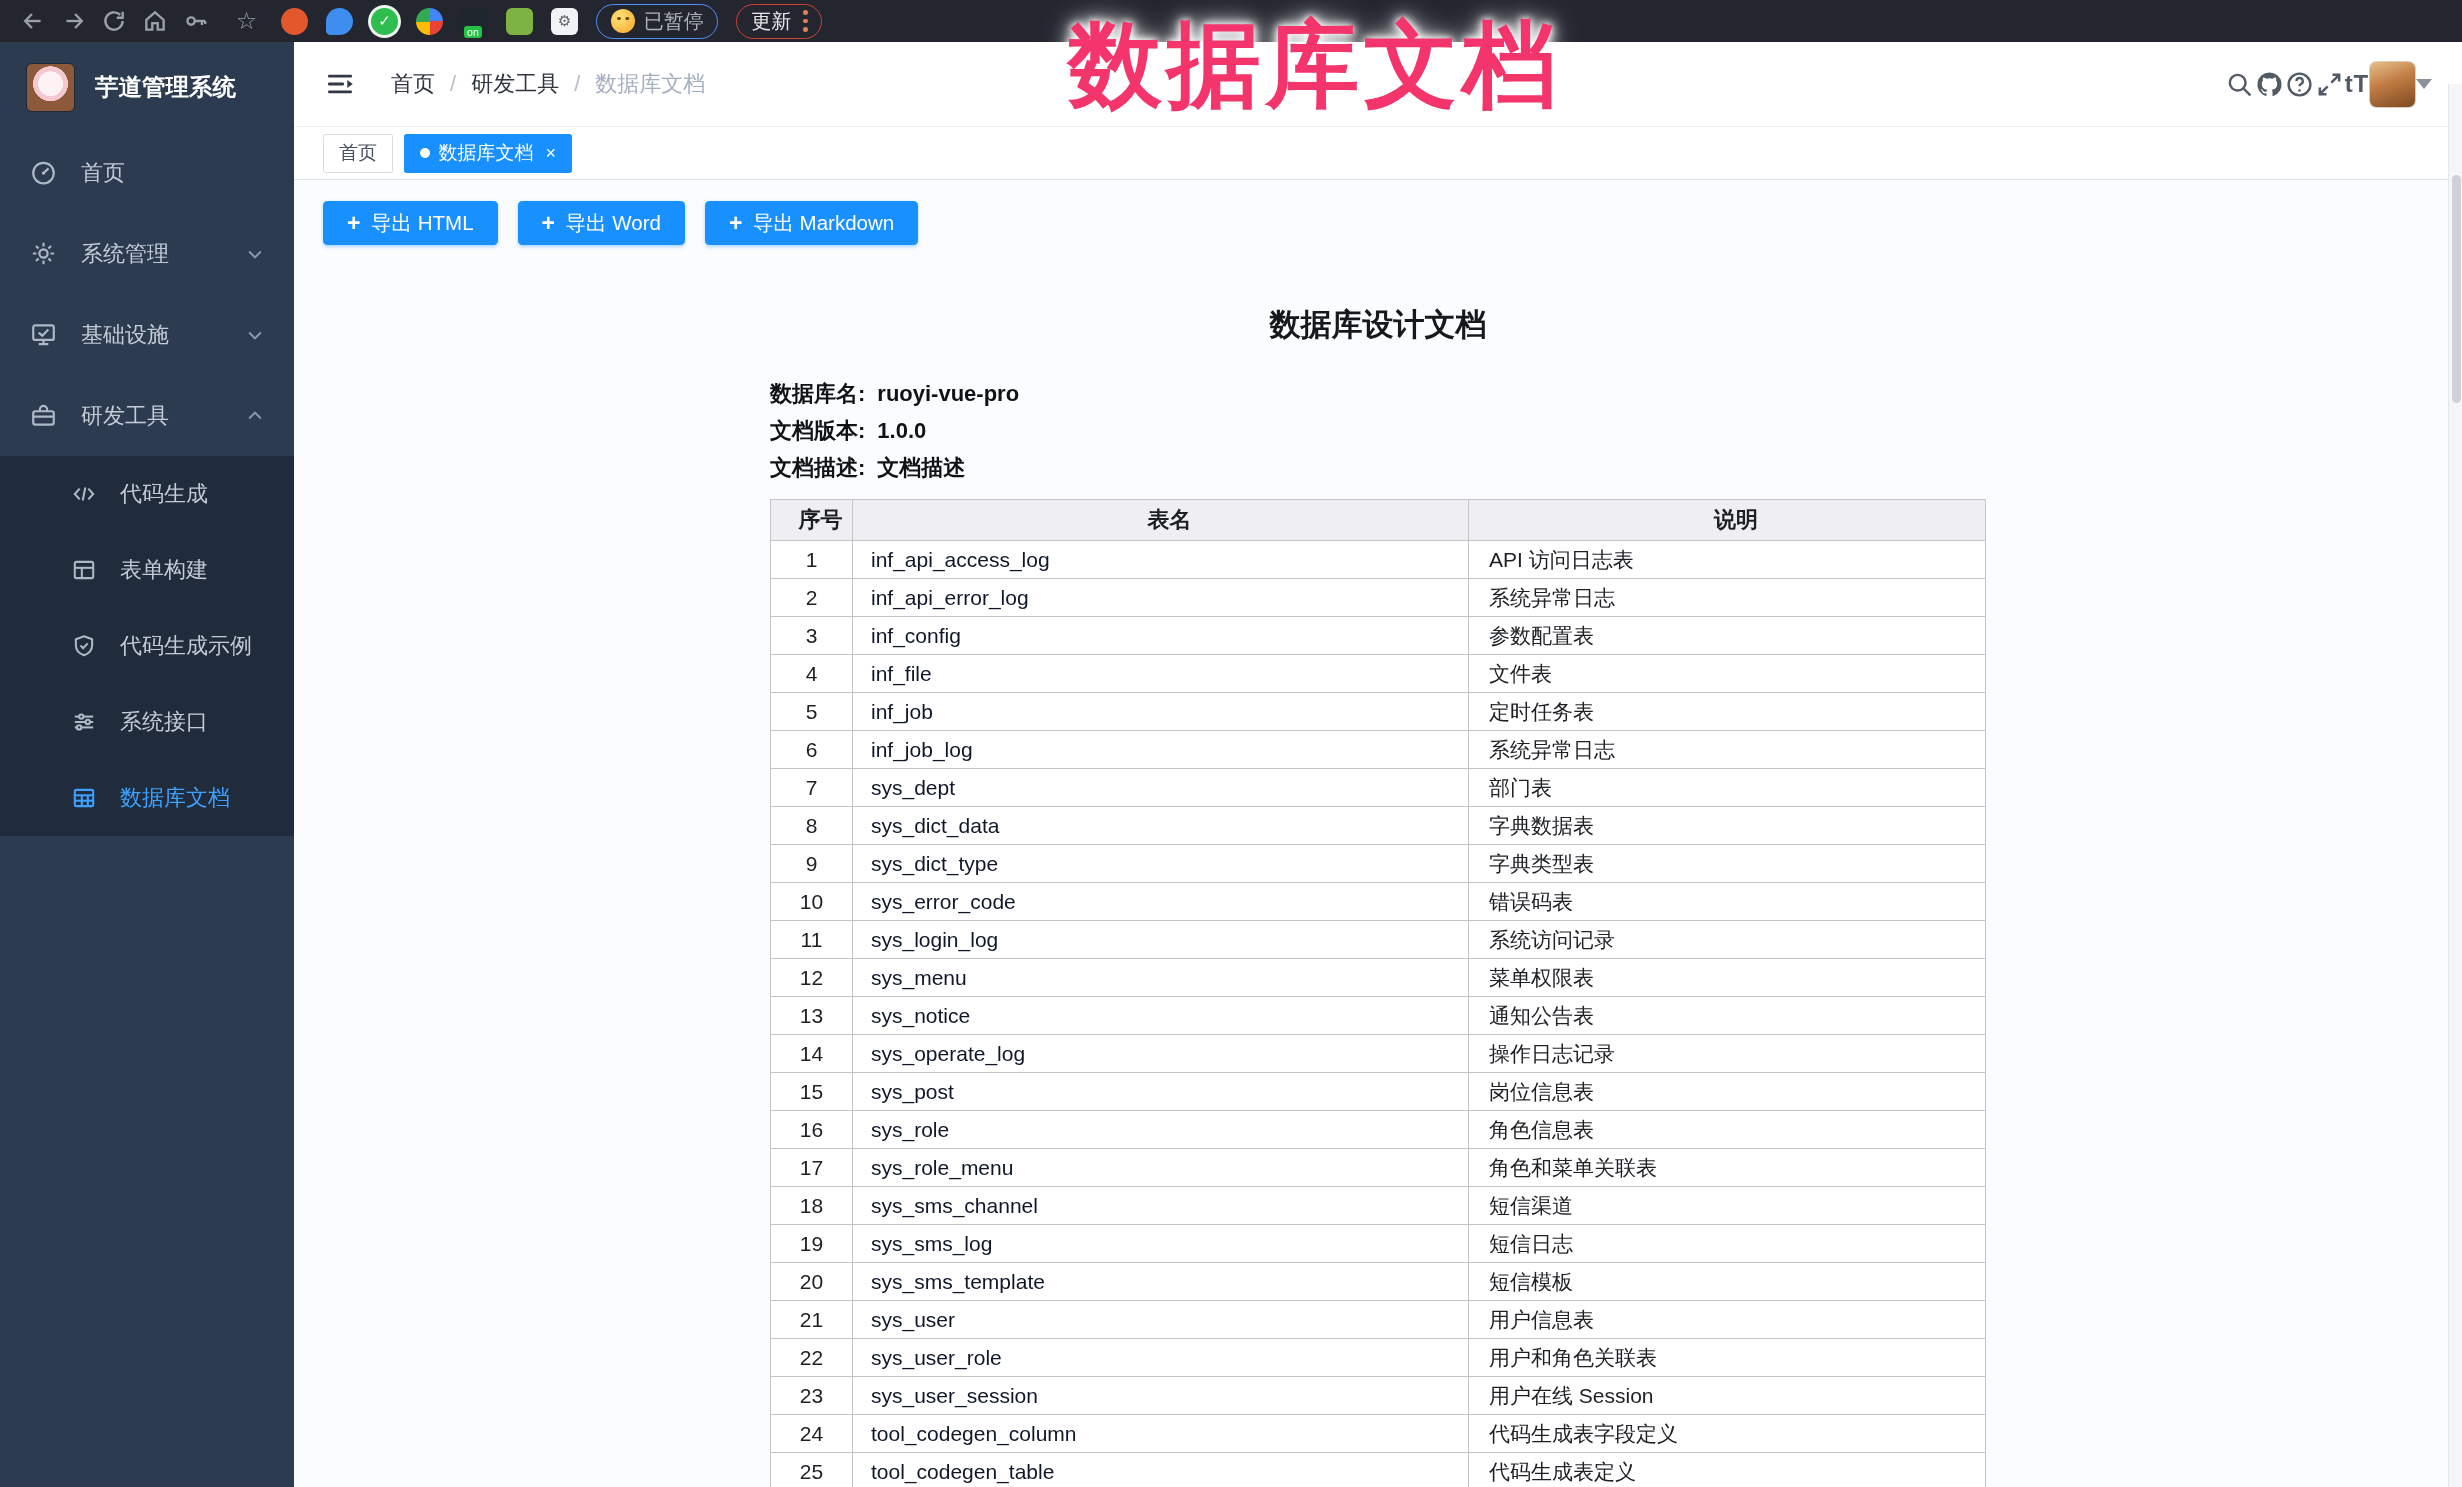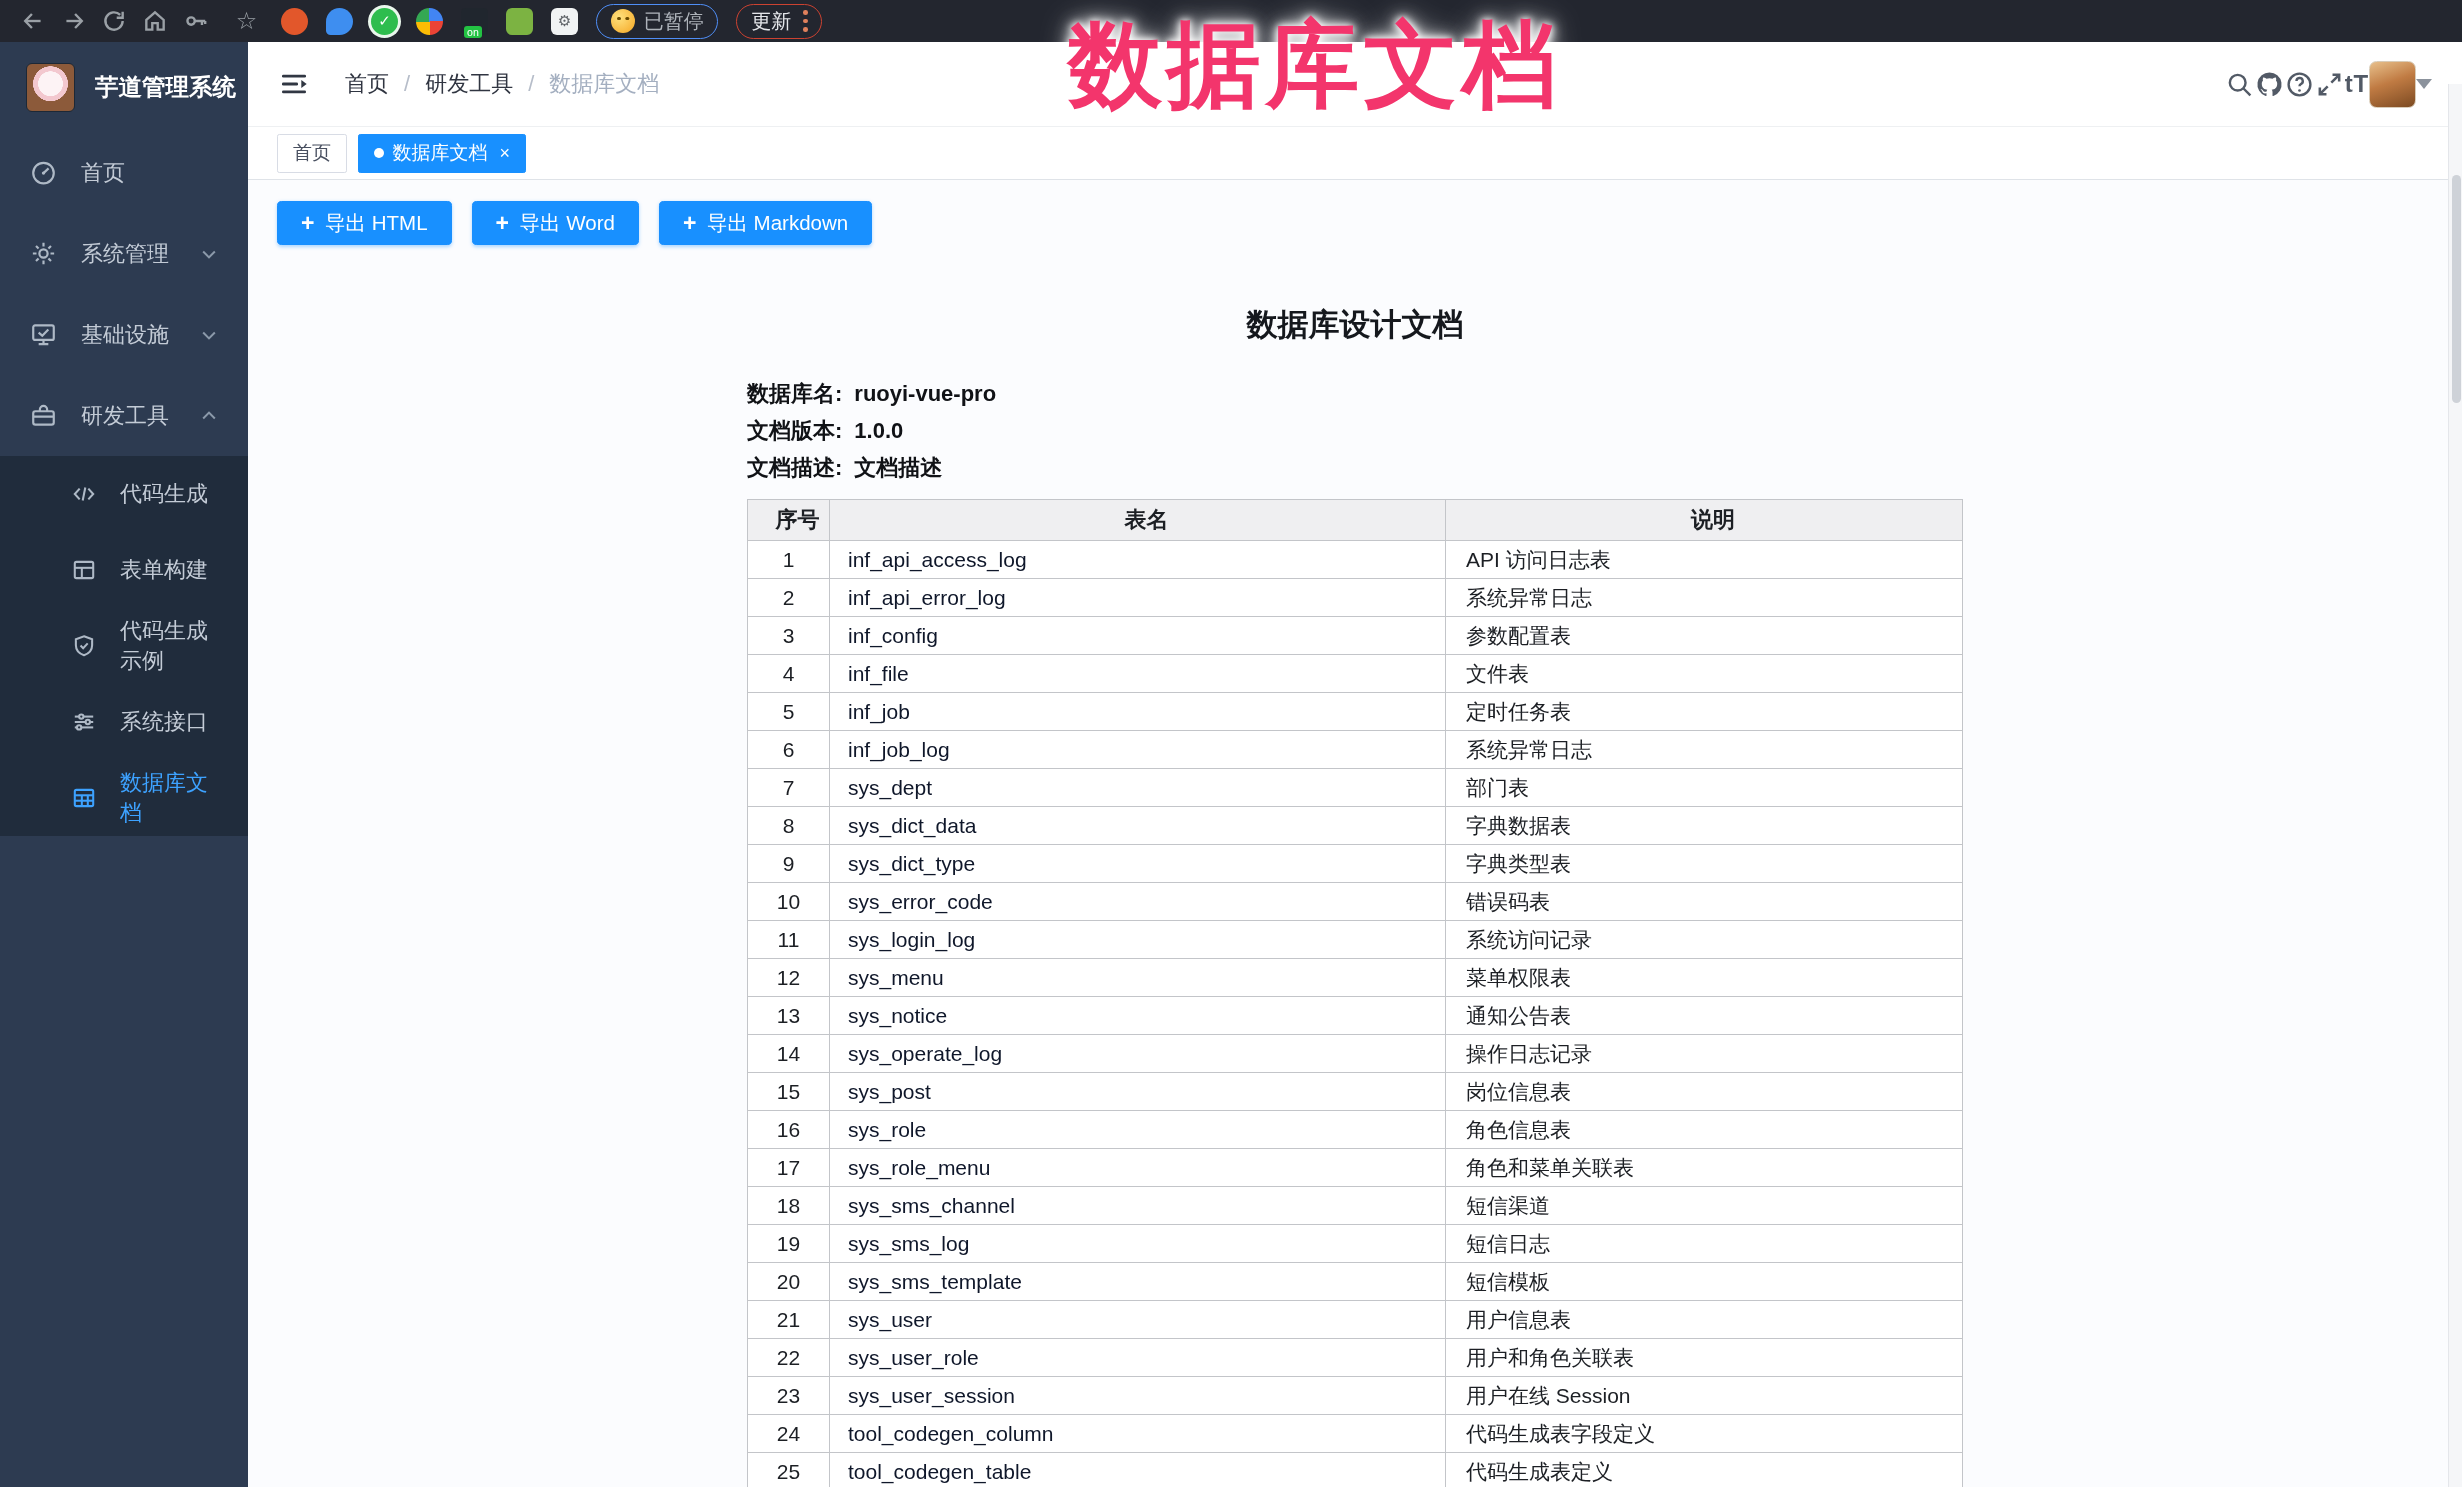--- a/index.html
+++ b/index.html
@@ -22,21 +22,21 @@
   .chip.update { border:1.5px solid #cc4231; gap:12px; }
   .chip.update .label { color:#e4e6ea; font-size:20px; }
   .kebab { display:flex; flex-direction:column; gap:3.8px; }
   .kebab i { width:4.6px; height:4.6px; border-radius:50%; background:#e0815c; }
   .star-glyph { color:#9aa0a6; font-size:24px; }
 
   
   .app { display:flex; height:1445px; position:relative; }
 
   
-  .sidebar { width:248px; background:#2d3b51; display:flex; flex-direction:column; flex:0 0 auto; }
+  .sidebar { width:294px; background:#2d3b51; display:flex; flex-direction:column; flex:0 0 auto; }
   .logo-row { height:90px; display:flex; align-items:center; padding-left:26px; gap:20px; }
   .logo-img { width:49px; height:49px; border-radius:6px; background:radial-gradient(circle at 50% 42%, #fdf3f5 0 34%, #f3c8cf 35% 48%, #8c5a3a 49% 100%); border:0.8px solid #1d2836; }
   .logo-title { color:#ffffff; font-size:23.5px; font-weight:bold; }
   .menu-item { height:81px; display:flex; align-items:center; padding:0 29px; color:#c3cbd6; font-size:22px; cursor:pointer; }
   .menu-item .m-ic { width:29px; height:29px; color:#aeb9c6; flex:0 0 auto; }
   .menu-item .m-ic svg { width:29px; height:29px; }
   .menu-item .m-label { margin-left:23px; }
   .menu-item .chev { margin-left:auto; width:20px; height:20px; color:#8b99aa; }
   .submenu { background:#202c3c; }
   .submenu .menu-item { height:76px; padding-left:71px; }

